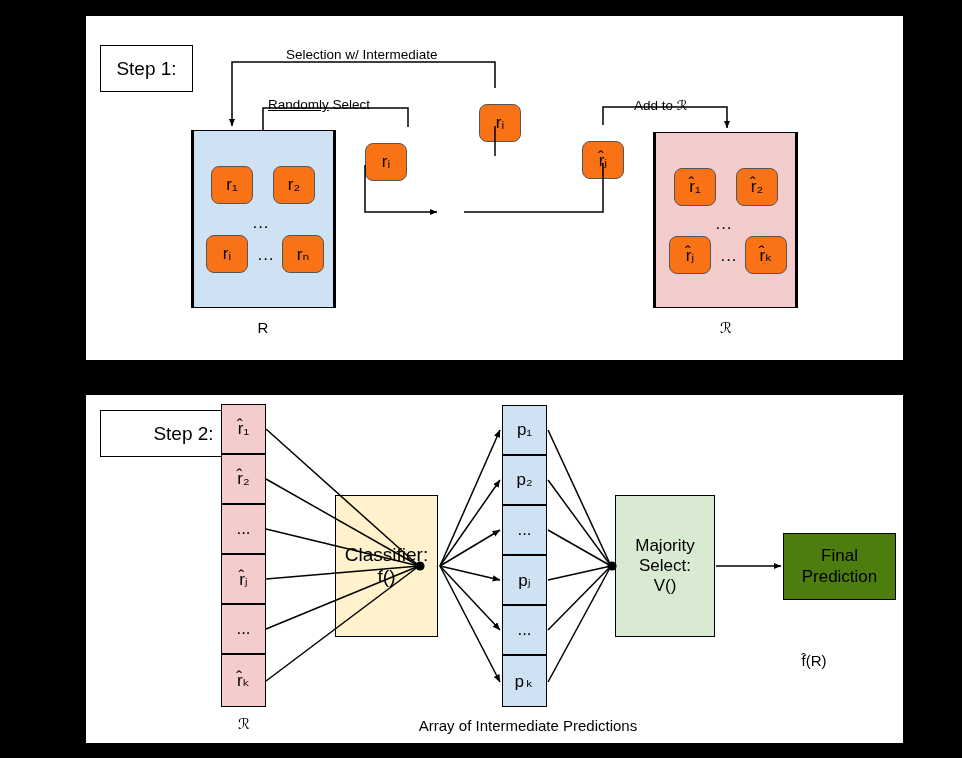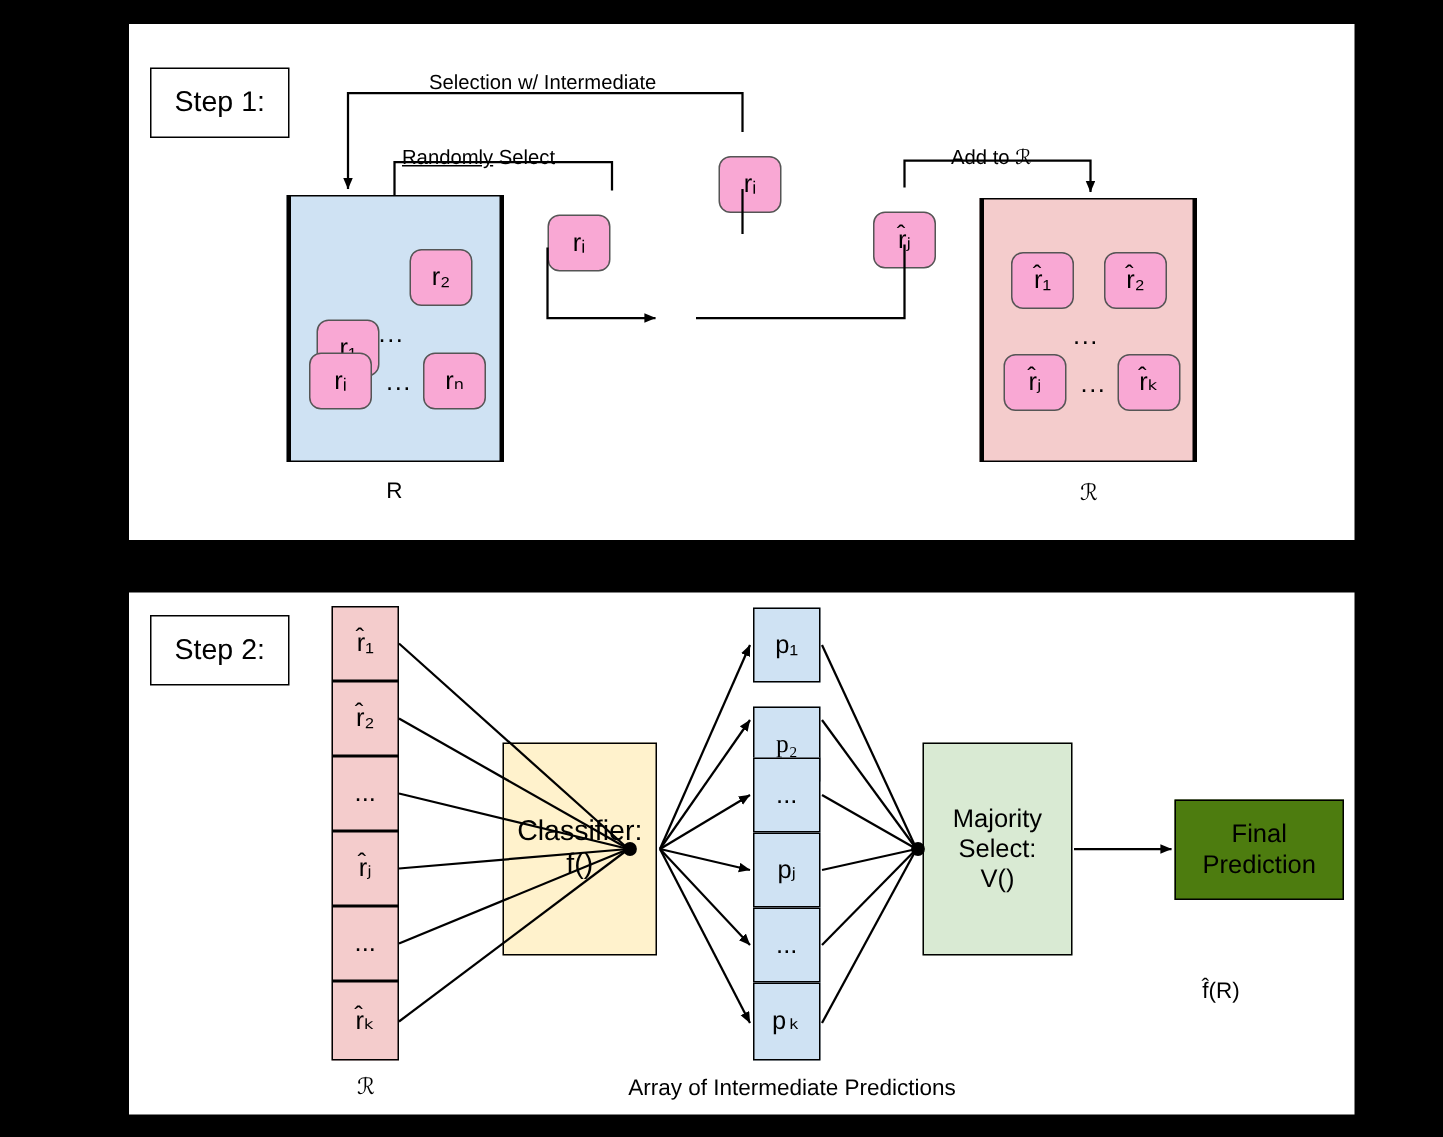--- a/index.html
+++ b/index.html
@@ -20,21 +20,21 @@
   .box{position:absolute;box-sizing:border-box;border:1.4px solid #000;
        display:flex;flex-direction:column;align-items:center;
        justify-content:center;text-align:center;color:#000;line-height:1.18;}
 
   .poolbox{position:absolute;box-sizing:border-box;border:1.3px solid #000;
            border-left-width:3.4px;border-right-width:3.4px;}
   .pool-blue{background:#cfe2f3;}
   .pool-pink{background:#f4cccc;}
 
   .token{position:absolute;box-sizing:border-box;border:1.3px solid #555;
-         background:#f9a8d4;border-radius:8px;display:flex;
+         background:#f97316;border-radius:8px;display:flex;
          align-items:center;justify-content:center;font-size:17px;color:#000;}
 
   .ell{position:absolute;font-size:17px;color:#000;letter-spacing:1px;
        text-align:center;}
 
   .caption{position:absolute;font-size:15px;color:#000;text-align:center;}
   .edgelabel{position:absolute;font-size:13.5px;color:#000;white-space:nowrap;}
   .u{text-decoration:underline;}
 
   .cell{position:absolute;box-sizing:border-box;border:1.4px solid #000;
@@ -60,21 +60,21 @@
 
     <div class="edgelabel" style="left:200px;top:31px;">Selection w/ Intermediate</div>
 
     <div class="edgelabel" style="left:182px;top:81px;">
       <span class="u">Randomly</span><span> Select</span>
     </div>
 
     <div class="edgelabel" style="left:548px;top:81px;">Add to ℛ</div>
 
     <div class="poolbox pool-blue" style="left:105px;top:114px;width:145px;height:178px;"></div>
-    <div class="token" style="left:125px;top:150px;width:42px;height:38px;margin-top:47px;">r₁</div>
+    <div class="token" style="left:125px;top:150px;width:42px;height:38px;">r₁</div>
     <div class="token" style="left:187px;top:150px;width:42px;height:38px;">r₂</div>
     <div class="ell" style="left:145px;top:197px;width:60px;">...</div>
     <div class="token" style="left:120px;top:219px;width:42px;height:38px;">rᵢ</div>
     <div class="ell" style="left:163px;top:229px;width:34px;">...</div>
     <div class="token" style="left:196px;top:219px;width:42px;height:38px;">rₙ</div>
     <div class="caption" style="left:137px;top:303px;width:80px;">R</div>
 
     <div class="token" style="left:393px;top:88px;width:42px;height:38px;">rᵢ</div>
     <div class="token" style="left:279px;top:127px;width:42px;height:38px;">rᵢ</div>
 
@@ -86,39 +86,39 @@
     <div class="token" style="left:650px;top:152px;width:42px;height:38px;">r̂₂</div>
     <div class="ell" style="left:608px;top:198px;width:60px;">...</div>
     <div class="token" style="left:583px;top:220px;width:42px;height:38px;">r̂ⱼ</div>
     <div class="ell" style="left:626px;top:230px;width:34px;">...</div>
     <div class="token" style="left:659px;top:220px;width:42px;height:38px;">r̂ₖ</div>
     <div class="caption" style="left:600px;top:303px;width:80px;">ℛ</div>
   </div>
 
   <div class="panel" id="panel-step2">
 
-    <div class="steplabel" style="left:14px;top:15px;width:91px;height:45px;">
+    <div class="steplabel" style="left:14px;top:15px;width:91px;height:45px;padding-left:37px;">
       <span>Step 2:</span>
     </div>
 
     <div class="cell cell-pink" style="left:135px;top:9px;width:45px;height:50px;">r̂₁</div>
     <div class="cell cell-pink" style="left:135px;top:59px;width:45px;height:50px;">r̂₂</div>
     <div class="cell cell-pink" style="left:135px;top:109px;width:45px;height:50px;">...</div>
     <div class="cell cell-pink" style="left:135px;top:159px;width:45px;height:50px;">r̂ⱼ</div>
     <div class="cell cell-pink" style="left:135px;top:209px;width:45px;height:50px;">...</div>
     <div class="cell cell-pink" style="left:135px;top:259px;width:45px;height:53px;">r̂ₖ</div>
     <div class="caption" style="left:122px;top:320px;width:72px;">ℛ</div>
 
     <div class="box b-yellow" style="left:249px;top:100px;width:103px;height:142px;font-size:19px;">
       <span>Classifier:</span>
       <span>f()</span>
     </div>
 
     <div class="cell cell-blue" style="left:416px;top:10px;width:45px;height:50px;">p₁</div>
-    <div class="cell cell-blue" style="left:416px;top:76px;width:45px;height:50px;font-family:Liberation Serif, serif;">p₂</div>
+    <div class="cell cell-blue" style="left:416px;top:60px;width:45px;height:50px;">p₂</div>
     <div class="cell cell-blue" style="left:416px;top:110px;width:45px;height:50px;">...</div>
     <div class="cell cell-blue" style="left:416px;top:160px;width:45px;height:50px;">pⱼ</div>
     <div class="cell cell-blue" style="left:416px;top:210px;width:45px;height:50px;">...</div>
     <div class="cell cell-blue" style="left:416px;top:260px;width:45px;height:52px;font-family:Liberation Mono, monospace;">pₖ</div>
     <div class="caption" style="left:257px;top:322px;width:370px;">Array of Intermediate Predictions</div>
 
     <div class="box b-green" style="left:529px;top:100px;width:100px;height:142px;font-size:17px;">
       <span>Majority</span>
       <span>Select:</span>
       <span>V()</span>

